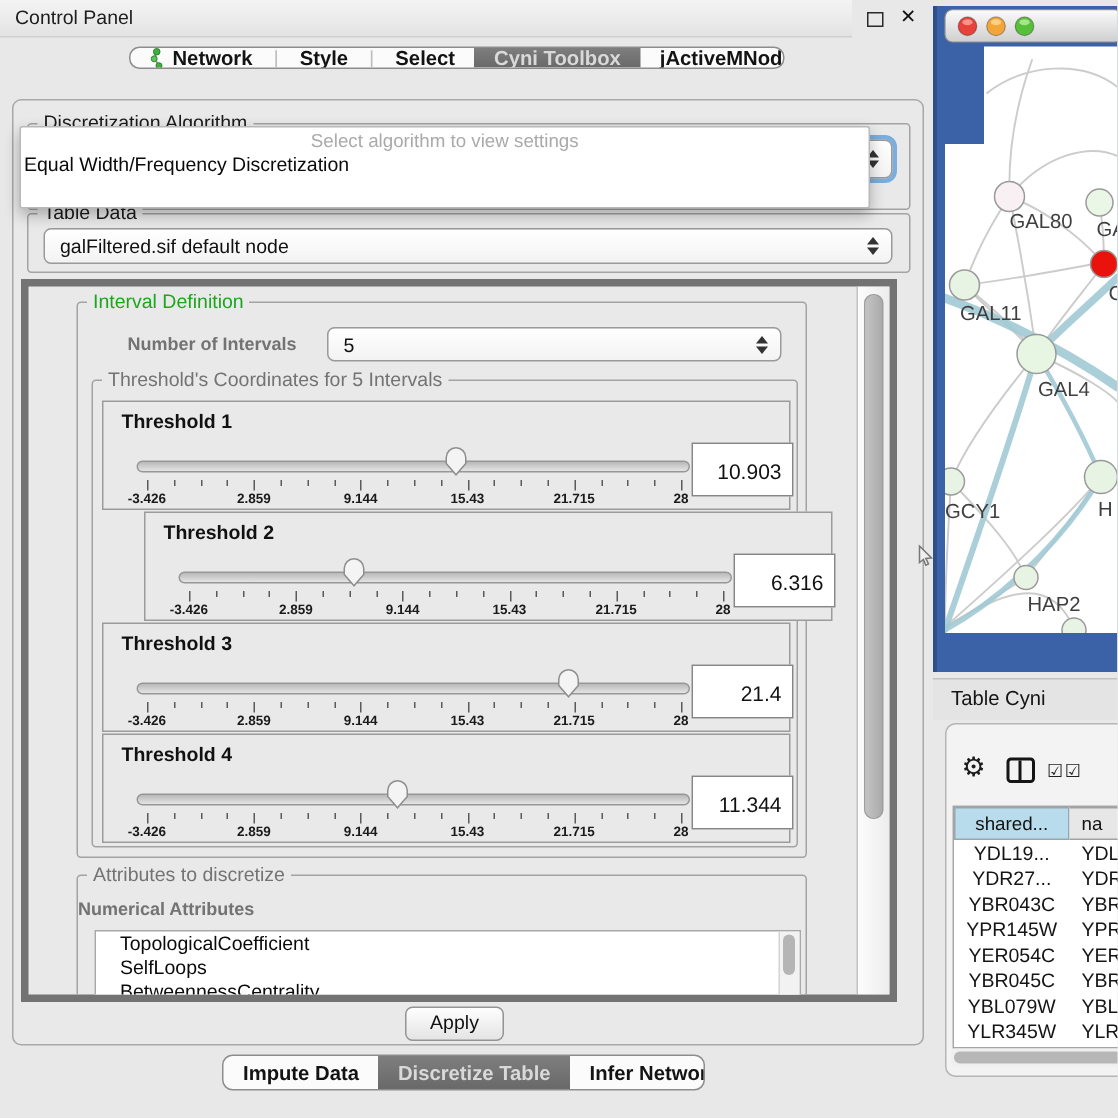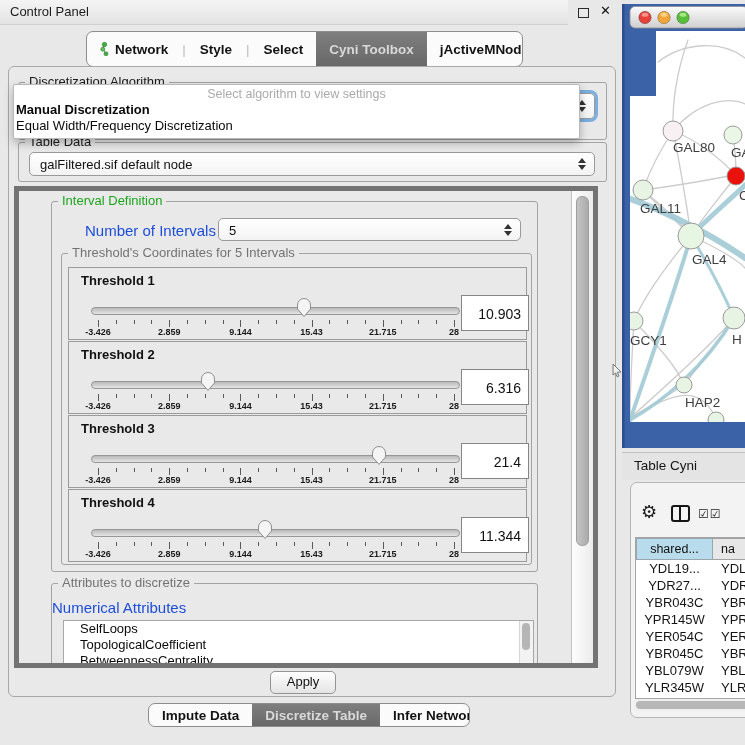--- a/index.html
+++ b/index.html
@@ -12,21 +12,21 @@
   .cp-titlebar{position:absolute;left:0;top:0;width:568px;height:24px;
      background:linear-gradient(#f4f4f4,#e3e3e3);border-bottom:1px solid #d0d0d0}
   .cp-title{position:absolute;left:10px;top:4px;font-size:13px;color:#1c1c1c}
   .flt-ic{position:absolute;left:578px;top:8px;width:9px;height:8px;border:1.5px solid #2a2a2a;background:transparent}
   .cls-ic{position:absolute;left:600px;top:3px;font-size:13px;font-weight:bold;color:#111}
 
   
   .tabbar{position:absolute;display:flex;align-items:stretch;background:#fbfbfb;
      border:1px solid #8d8d8d;border-radius:7px;overflow:hidden;
      font-size:13.5px;font-weight:bold;box-sizing:border-box}
-  #topTabs{left:86px;top:31px;width:437px;height:36px}
+  #topTabs{left:86px;top:31px;width:437px;height:15px}
   #bottomTabs{left:148px;top:703px;width:322px;height:24px}
   .tab{display:flex;align-items:center;gap:5px;padding:0 13px;color:#131313;white-space:nowrap;flex:1 1 auto;justify-content:center}
   .tab.sel{background:linear-gradient(#7e7e7e,#696969);color:#d9d9d9}
   .tabsep{align-self:center;color:#bdbdbd;font-weight:normal;padding:0 1px}
 
   
   .outer-box{position:absolute;left:8px;top:66px;width:606px;height:629px;
      border:1px solid #a8a8a8;border-radius:6px;background:#e9e9e9}
 
   .grp{position:absolute;border:1px solid #a3a3a3;border-radius:3px;box-sizing:border-box}
@@ -55,21 +55,21 @@
   .pitem.bold{font-weight:bold}
 
   
   #scrollpane{position:absolute;left:14px;top:186px;width:584px;height:482px;
      border:5px solid #737373;overflow:hidden;background:#e9e9e9;box-sizing:border-box}
   .vsb{position:absolute;right:0;top:0;width:21px;height:100%;border-left:1px solid #c2c2c2;
      background:linear-gradient(to right,#fdfdfd,#ececec)}
   .vsbthumb{position:absolute;left:4px;top:5px;width:11px;height:348px;border-radius:6px;
      background:linear-gradient(to right,#c4c4c4,#ababab);border:1px solid #9f9f9f}
 
-  .boldlab{position:absolute;font-size:15px;font-weight:normal;color:#1d4ed8;white-space:nowrap}
+  .boldlab{position:absolute;font-size:12px;font-weight:bold;color:#737373;white-space:nowrap}
 
   
   .thrpanel{position:absolute;left:49px;width:457px;height:71px;border:1px solid #9b9b9b;background:#e9e9e9}
   .thr-title{position:absolute;left:12px;top:5px;font-weight:bold;font-size:13px}
   .track{position:absolute;left:22px;top:39px;width:367px;height:6px;border:1px solid #979797;
      border-radius:4px;background:linear-gradient(#b9b9b9,#e4e4e4)}
   .thumb{position:absolute;top:29px}
   .tick{position:absolute;top:52px;width:1px;height:4px;background:#5a5a5a}
   .tick.maj{height:7px}
   .tlab{position:absolute;top:59px;transform:translateX(-50%);font-size:9px;font-weight:bold;color:#1a1a1a}
@@ -167,21 +167,20 @@
     <span class="glabel dark">Table Data</span>
     <div class="combo" style="left:10px;top:9px;width:566px;height:24px">
       <span class="cv">galFiltered.sif default node</span>
       <span class="spin"></span>
     </div>
   </div>
 
   <div class="popup">
     <div class="prompt">Select algorithm to view settings</div>
     <div id="popupItems">
-        <div class="pitem bold">Manual Discretization</div>
         <div class="pitem">Equal Width/Frequency Discretization</div>
       </div>
   </div>
 
   <div id="scrollpane">
 
     <div class="grp" style="left:32px;top:10px;width:487px;height:371px">
       <span class="glabel green">Interval Definition</span>
     </div>
 
@@ -223,21 +222,21 @@
           <span class="tlab" style="left:100.2px">2.859</span>
           <span class="tlab" style="left:171.4px">9.144</span>
           <span class="tlab" style="left:242.6px">15.43</span>
           <span class="tlab" style="left:313.8px">21.715</span>
           <span class="tlab" style="left:385.0px">28</span>
           <svg class="thumb" style="left:226.5px" width="16" height="21" viewBox="0 0 16 21">
             <path d="M1.5,8 A6.5,6.5 0 0 1 14.5,8 L14.5,12 L8,19.5 L1.5,12 Z" fill="#f4f4f4" stroke="#8e8e8e"></path>
           </svg>
           <div class="valbox">10.903</div>
         </div>
-        <div class="thrpanel" style="top: 150px;">
+        <div class="thrpanel" style="top: 150px; margin-left: 28px;">
           <div class="thr-title">Threshold 2</div>
           <div class="track"></div>
           <i class="tick maj" style="left:29.0px"></i>
           <i class="tick" style="left:46.8px"></i>
           <i class="tick" style="left:64.6px"></i>
           <i class="tick" style="left:82.4px"></i>
           <i class="tick maj" style="left:100.2px"></i>
           <i class="tick" style="left:118.0px"></i>
           <i class="tick" style="left:135.8px"></i>
           <i class="tick" style="left:153.6px"></i>
@@ -336,22 +335,22 @@
           <div class="valbox">11.344</div>
         </div>
       </div>
 
     <div class="grp" style="left:32px;top:392px;width:487px;height:95px">
       <span class="glabel blue">Attributes to discretize</span>
     </div>
     <span class="boldlab" style="left:33px;top:408px">Numerical Attributes</span>
     <div class="attrlist">
       <div id="attrItems">
+          <div class="aitem">TopologicalCoefficient</div>
           <div class="aitem">SelfLoops</div>
-          <div class="aitem">TopologicalCoefficient</div>
           <div class="aitem">BetweennessCentrality</div>
         </div>
       <div class="alsb">
           <div class="alsbthumb"></div>
         </div>
     </div>
 
     <div class="vsb">
       <div class="vsbthumb"></div>
     </div>

